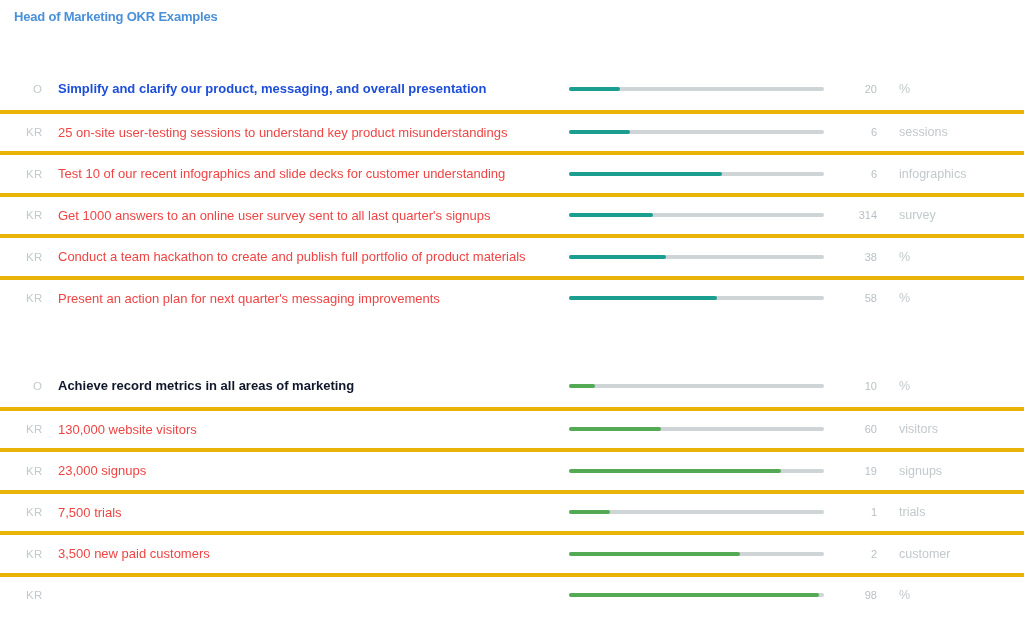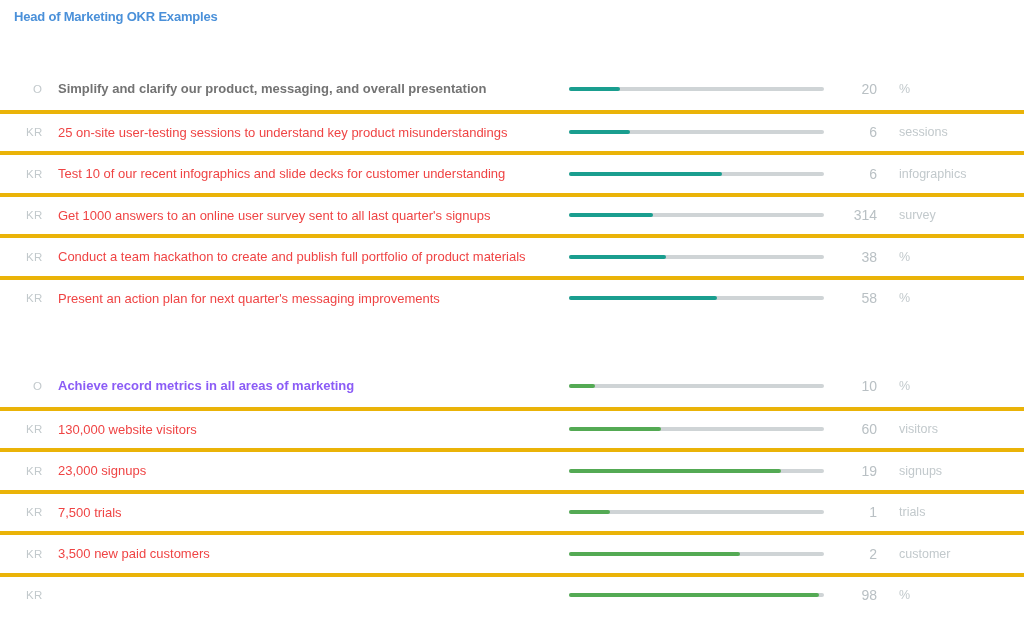--- a/index.html
+++ b/index.html
@@ -63,22 +63,22 @@
   .row-label {
     position: absolute;
     left: 58px;
     font-size: 13px;
     color: #ef4444;
     white-space: nowrap;
   }
   .row-label.objective {
     font-weight: bold;
   }
-  .group-teal .row-label.objective { color: #737373; }
-  .group-green .row-label.objective { color: #8b5cf6; }
+  .group-teal .row-label.objective { color: #1d4ed8; }
+  .group-green .row-label.objective { color: #0f172a; }
 
   .bar-wrap {
     position: absolute;
     left: 569px;
     width: 255px;
     height: 4px;
   }
   .bar-track {
     position: absolute;
     left: 0;
@@ -96,21 +96,21 @@
     border-radius: 2px;
   }
   .group-teal .bar-fill { background: #1a9e8f; }
   .group-green .bar-fill { background: #54aa54; }
 
   .row-value {
     position: absolute;
     left: 817px;
     width: 60px;
     text-align: right;
-    font-size: 14px;
+    font-size: 11px;
     color: #b9c0c4;
   }
   .row-unit {
     position: absolute;
     left: 899px;
     font-size: 12.5px;
     color: #c2c9cc;
     white-space: nowrap;
   }
 </style>

